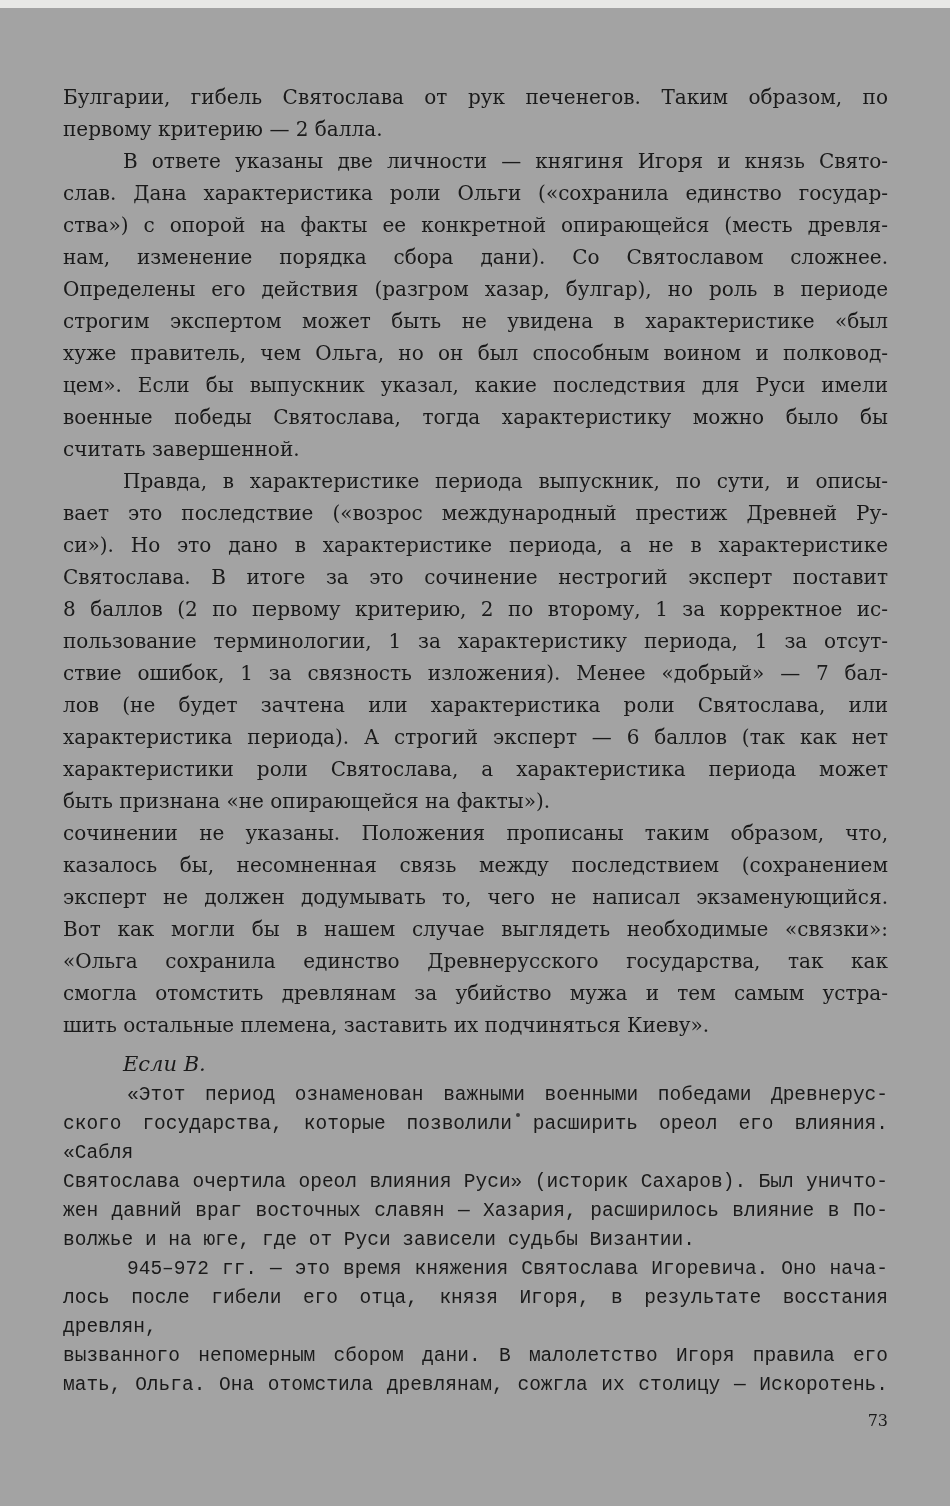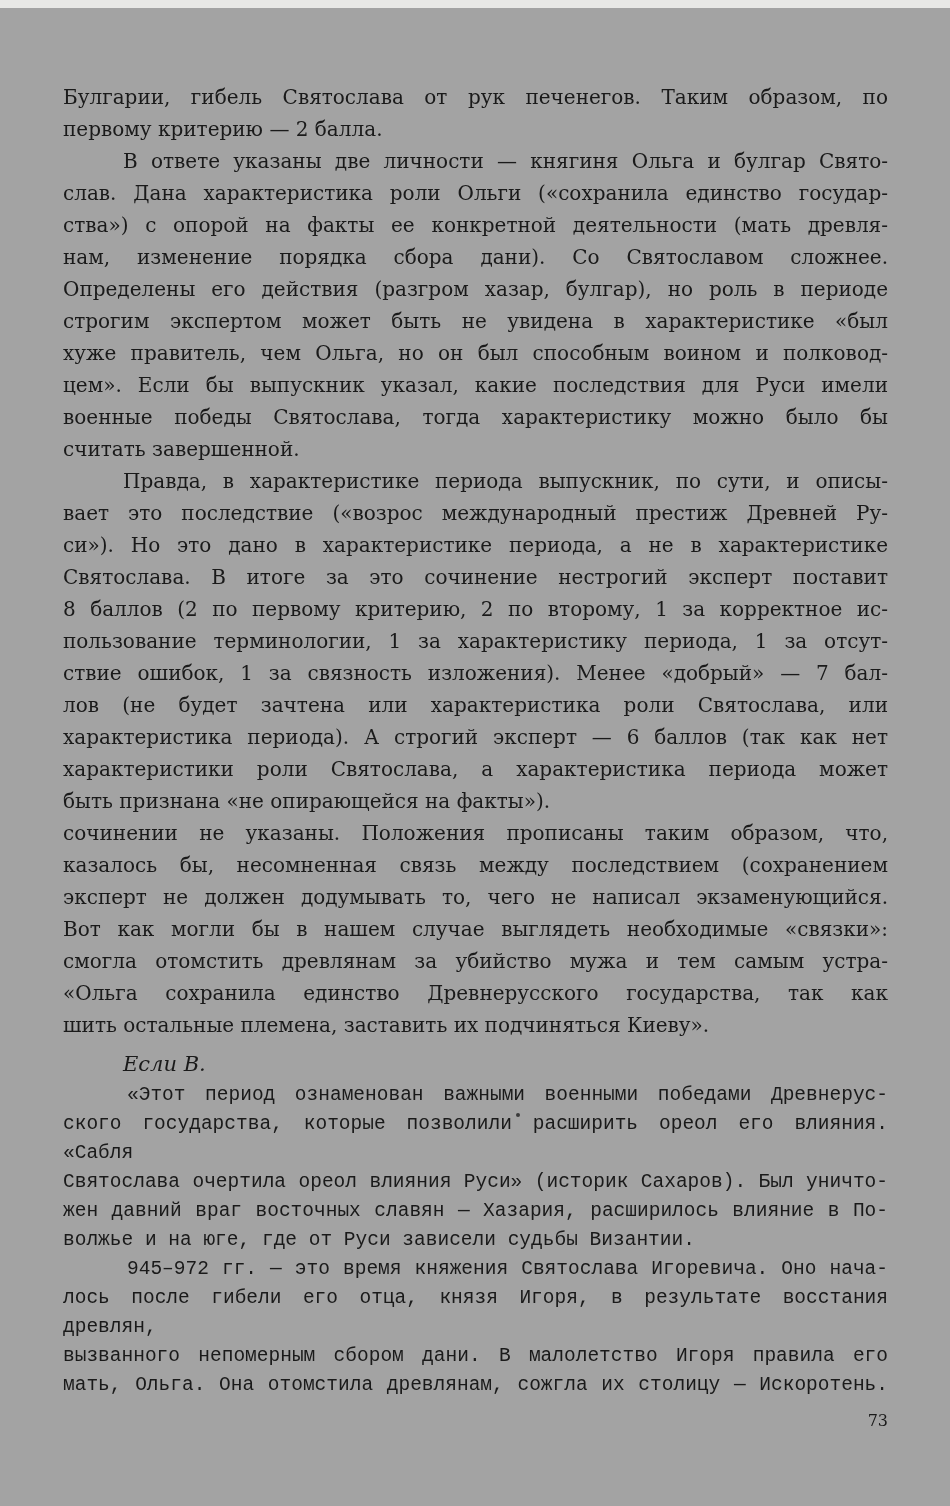--- a/index.html
+++ b/index.html
@@ -71,23 +71,23 @@
   }
 </style>
 </head>
 <body>
 
 <div class="page">
   <div class="text-column">
     <div>
         <div class="line serif">Булгарии, гибель Святослава от рук печенегов. Таким образом, по</div>
         <div class="line serif last">первому критерию — 2 балла.</div>
-        <div class="line serif indent">В ответе указаны две личности — княгиня Ольга и булгар Свято-</div>
+        <div class="line serif indent">В ответе указаны две личности — княгиня Игоря и князь Свято-</div>
         <div class="line serif">слав. Дана характеристика роли Ольги («сохранила единство государ-</div>
-        <div class="line serif">ства») с опорой на факты ее конкретной деятельности (мать древля-</div>
+        <div class="line serif">ства») с опорой на факты ее конкретной опирающейся (месть древля-</div>
         <div class="line serif">нам, изменение порядка сбора дани). Со Святославом сложнее.</div>
         <div class="line serif">Определены его действия (разгром хазар, булгар), но роль в периоде</div>
         <div class="line serif">строгим экспертом может быть не увидена в характеристике «был</div>
         <div class="line serif">хуже правитель, чем Ольга, но он был способным воином и полковод-</div>
         <div class="line serif">цем». Если бы выпускник указал, какие последствия для Руси имели</div>
         <div class="line serif">военные победы Святослава, тогда характеристику можно было бы</div>
         <div class="line serif last">считать завершенной.</div>
         <div class="line serif indent">Правда, в характеристике периода выпускник, по сути, и описы-</div>
         <div class="line serif">вает это последствие («возрос международный престиж Древней Ру-</div>
         <div class="line serif">си»). Но это дано в характеристике периода, а не в характеристике</div>
@@ -96,22 +96,22 @@
         <div class="line serif">пользование терминологии, 1 за характеристику периода, 1 за отсут-</div>
         <div class="line serif">ствие ошибок, 1 за связность изложения). Менее «добрый» — 7 бал-</div>
         <div class="line serif">лов (не будет зачтена или характеристика роли Святослава, или</div>
         <div class="line serif">характеристика периода). А строгий эксперт — 6 баллов (так как нет</div>
         <div class="line serif">характеристики роли Святослава, а характеристика периода может</div>
         <div class="line serif last">быть признана «не опирающейся на факты»).</div>
         <div class="line serif">сочинении не указаны. Положения прописаны таким образом, что,</div>
         <div class="line serif">казалось бы, несомненная связь между последствием (сохранением</div>
         <div class="line serif">эксперт не должен додумывать то, чего не написал экзаменующийся.</div>
         <div class="line serif">Вот как могли бы в нашем случае выглядеть необходимые «связки»:</div>
+        <div class="line serif">«Ольга сохранила единство Древнерусского государства, так как</div>
         <div class="line serif">смогла отомстить древлянам за убийство мужа и тем самым устра-</div>
-        <div class="line serif">«Ольга сохранила единство Древнерусского государства, так как</div>
         <div class="line serif last">шить остальные племена, заставить их подчиняться Киеву».</div>
       </div>
     <div class="answer-heading">Если В.</div>
     <div>
         <div class="line sans indent">«Этот период ознаменован важными военными победами Древнерус-</div>
         <div class="line sans">ского государства, которые позволили расширить ореол его влияния. «Сабля</div>
         <div class="line sans">Святослава очертила ореол влияния Руси» (историк Сахаров). Был уничто-</div>
         <div class="line sans">жен давний враг восточных славян — Хазария, расширилось влияние в По-</div>
         <div class="line sans last">волжье и на юге, где от Руси зависели судьбы Византии.</div>
         <div class="line sans indent">945–972 гг. — это время княжения Святослава Игоревича. Оно нача-</div>

